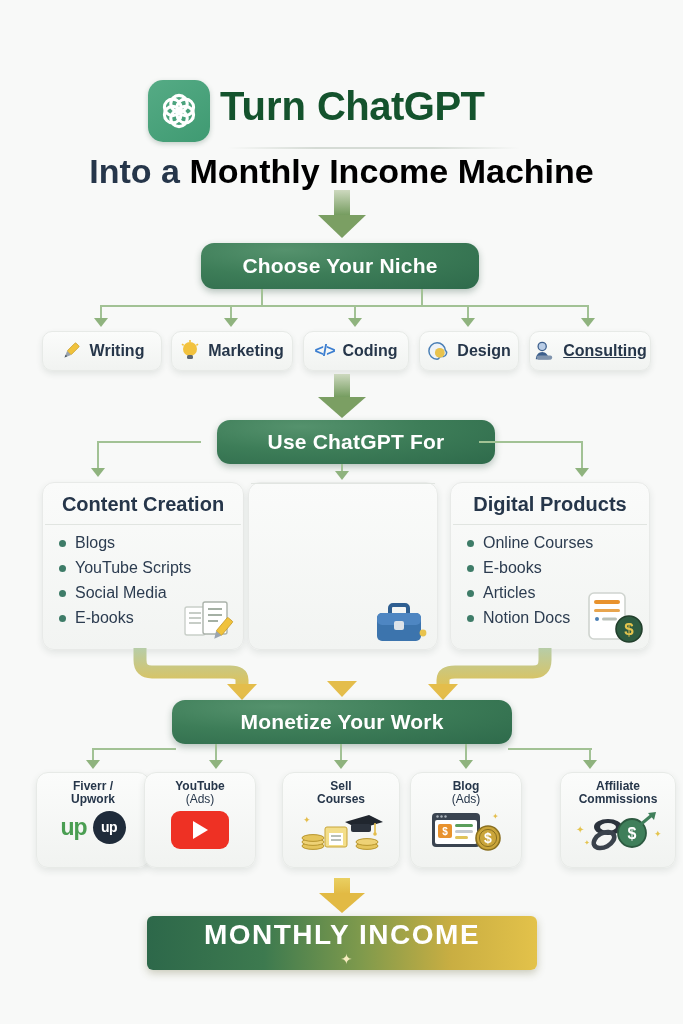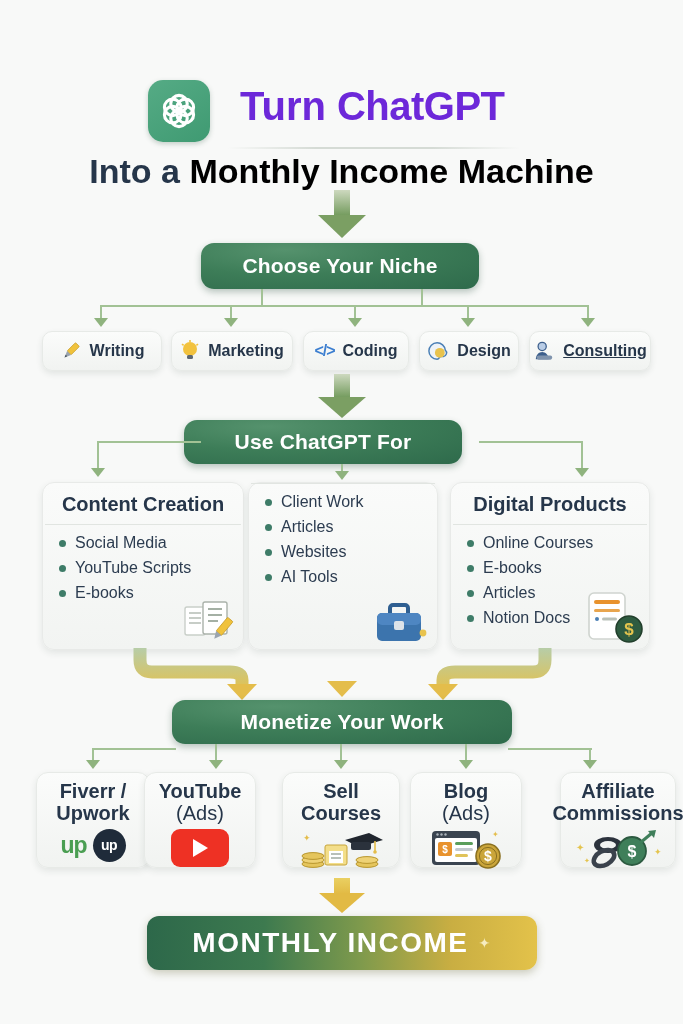--- a/index.html
+++ b/index.html
@@ -11,42 +11,42 @@
   }
   .abs{position:absolute;}
 
   
   .logo{
     left:148px;top:80px;width:62px;height:62px;border-radius:15px;
     background:linear-gradient(145deg,#55ab85,#3f9a72);
     display:flex;align-items:center;justify-content:center;
     box-shadow:0 2px 5px rgba(40,80,60,.25);
   }
-  .title1{left:240px;top:84px;font-size:40px;color:#6d28d9;white-space:nowrap;}
+  .title1{left:220px;top:84px;font-size:40px;color:#14532d;white-space:nowrap;}
   .title1 .t-reg{font-weight:600;}
   .title1 .t-bold{font-weight:800;letter-spacing:-0.5px;}
   .hdr-divider{left:228px;top:147px;width:292px;height:2px;
     background:linear-gradient(90deg,rgba(200,208,200,0),#d5dbd5 30%,#d5dbd5 70%,rgba(200,208,200,0));}
   .title2{left:0;top:152px;width:683px;text-align:center;font-size:34px;font-weight:700;white-space:nowrap;}
   .title2 .s-green{color:#000000;}
 
   
   .banner{
     border-radius:13px;color:#fff;font-weight:700;font-size:21px;
     display:flex;align-items:center;justify-content:center;
     background:radial-gradient(ellipse at 30% 15%,#55926d 0%,#3d7d58 45%,#2e6a4b 100%);
     box-shadow:0 3px 7px rgba(30,70,50,.30);
     letter-spacing:.2px;white-space:nowrap;
   }
   .banner-income{
-    left:147px;top:916px;width:390px;height:54px;border-radius:12px;
+    left:147px;top:916px;width:390px;height:54px;border-radius:6px;
     display:flex;align-items:center;justify-content:center;
     background:linear-gradient(90deg,#2d684a 0%,#3d7a4f 30%,#7f9a4c 55%,#c9ae42 78%,#e3c24a 100%);
     color:#fff;font-weight:800;font-size:28px;letter-spacing:1.5px;
-    box-shadow:0 3px 8px rgba(90,90,40,.30);white-space:nowrap;
+    box-shadow:0 3px 8px rgba(90,90,40,.30);white-space:nowrap;flex-direction:column;
   }
   .banner-income .sparkle{font-size:14px;color:#f6ecc0;margin-left:10px;font-weight:400;}
 
   
   .tline{background:#a2c295;}
   .ahead{width:0;height:0;border-left:7px solid transparent;border-right:7px solid transparent;border-top:9px solid #8fb37e;}
 
   
   .svg-abs{position:absolute;}
 
@@ -77,21 +77,21 @@
 
   
   .m-card{
     top:772px;height:96px;border-radius:12px;
     background:linear-gradient(180deg,#fbfcfb,#f1f3f1);
     border:1px solid #e7eae7;
     box-shadow:0 3px 7px rgba(40,60,50,.10);
     display:flex;flex-direction:column;align-items:center;
     padding-top:7px;box-sizing:border-box;
   }
-  .m-line{font-size:20px;font-weight:700;color:#26364a;line-height:1.12;text-align:center;white-space:nowrap;}
+  .m-line{font-size:12px;font-weight:700;color:#26364a;line-height:1.12;text-align:center;white-space:nowrap;}
   .m-line.sub-normal{font-weight:500;}
   .m-icon{margin-top:4px;display:flex;align-items:center;justify-content:center;gap:6px;}
 
   .up-green{color:#4a9e52;font-weight:800;font-size:23px;letter-spacing:-1px;line-height:1;}
   .up-badge{width:33px;height:33px;border-radius:50%;background:#1f2b3a;color:#fff;
     display:flex;align-items:center;justify-content:center;font-weight:800;font-size:14px;letter-spacing:-0.5px;}
   .yt-btn{width:58px;height:38px;background:#ee3124;border-radius:9px;display:flex;align-items:center;justify-content:center;}
   .yt-tri{width:0;height:0;border-top:9px solid transparent;border-bottom:9px solid transparent;border-left:15px solid #fff;}
 </style>
 </head>
@@ -184,63 +184,58 @@
   <defs>
       <linearGradient id="g2" x1="0" y1="0" x2="0" y2="1">
         <stop offset="0" stop-color="#cdd9bf"></stop>
         <stop offset="1" stop-color="#729a5c"></stop>
       </linearGradient>
     </defs>
   <rect x="22" y="0" width="16" height="24" fill="url(#g2)"></rect>
   <polygon points="6,23 54,23 30,44" fill="#7b9f63"></polygon>
 </svg>
 
-<div class="abs banner" style="left:184px;top:420px;width:278px;height:44px;">Use ChatGPT For</div>
+<div class="abs banner" style="left:217px;top:420px;width:278px;height:44px;">Use ChatGPT For</div>
 
 <div class="abs tline" style="left:97px;top:441px;width:104px;height:2px;"></div>
 <div class="abs tline" style="left:97px;top:441px;width:2px;height:27px;"></div>
 <div class="abs ahead" style="left:91px;top:468px;"></div>
 <div class="abs tline" style="left:479px;top:441px;width:104px;height:2px;"></div>
 <div class="abs tline" style="left:581px;top:441px;width:2px;height:27px;"></div>
 <div class="abs ahead" style="left:575px;top:468px;"></div>
 <div class="abs tline" style="left:341px;top:464px;width:2px;height:7px;"></div>
 <div class="abs ahead" style="left:335px;top:471px;"></div>
 
 <div class="abs col-card" style="left:42px;width:200px;">
   <div class="col-title">Content Creation</div>
   <div class="col-div"></div>
   <ul class="col-list">
+    <li>Blogs</li>
+    <li>YouTube Scripts</li>
     <li>Social Media</li>
-    <li>YouTube Scripts</li>
     <li>E-books</li>
   </ul>
   <svg class="col-icon" style="right:8px;bottom:6px;" width="52" height="44" viewBox="0 0 52 44">
     <rect x="2" y="8" width="20" height="28" rx="2" fill="#ffffff" stroke="#c9cfc9" stroke-width="1.4"></rect>
     <line x1="6" y1="14" x2="18" y2="14" stroke="#b9c1b9" stroke-width="1.6"></line>
     <line x1="6" y1="19" x2="18" y2="19" stroke="#b9c1b9" stroke-width="1.6"></line>
     <line x1="6" y1="24" x2="18" y2="24" stroke="#b9c1b9" stroke-width="1.6"></line>
     <rect x="20" y="3" width="24" height="32" rx="2" fill="#ffffff" stroke="#aab2aa" stroke-width="1.4"></rect>
     <line x1="25" y1="10" x2="39" y2="10" stroke="#9aa89a" stroke-width="1.8"></line>
     <line x1="25" y1="16" x2="39" y2="16" stroke="#9aa89a" stroke-width="1.8"></line>
     <line x1="25" y1="22" x2="35" y2="22" stroke="#9aa89a" stroke-width="1.8"></line>
     <g transform="rotate(40 40 30)">
       <rect x="36" y="18" width="7" height="18" rx="1" fill="#f0c23c" stroke="#c99e2a" stroke-width="0.8"></rect>
       <polygon points="36,36 43,36 39.5,43" fill="#9aa4af"></polygon>
     </g>
   </svg>
 </div>
 
 <div class="abs col-card" style="left:248px;width:188px;">
   <div class="col-div"></div>
-  <ul class="col-list">
-    <li>Client Work</li>
-    <li>Articles</li>
-    <li>Websites</li>
-    <li>AI Tools</li>
-  </ul>
   <svg class="col-icon" style="right:10px;bottom:4px;" width="56" height="42" viewBox="0 0 56 42">
     <rect x="19" y="2" width="18" height="12" rx="3" fill="none" stroke="#2f5f91" stroke-width="4"></rect>
     <rect x="6" y="10" width="44" height="28" rx="5" fill="#3c74ad"></rect>
     <rect x="6" y="10" width="44" height="12" rx="5" fill="#4e86c2"></rect>
     <rect x="23" y="18" width="10" height="9" rx="2" fill="#dde3e9"></rect>
     <circle cx="52" cy="30" r="3.4" fill="#e8c34e"></circle>
   </svg>
 </div>
 
 <div class="abs col-card" style="left:450px;width:198px;">

